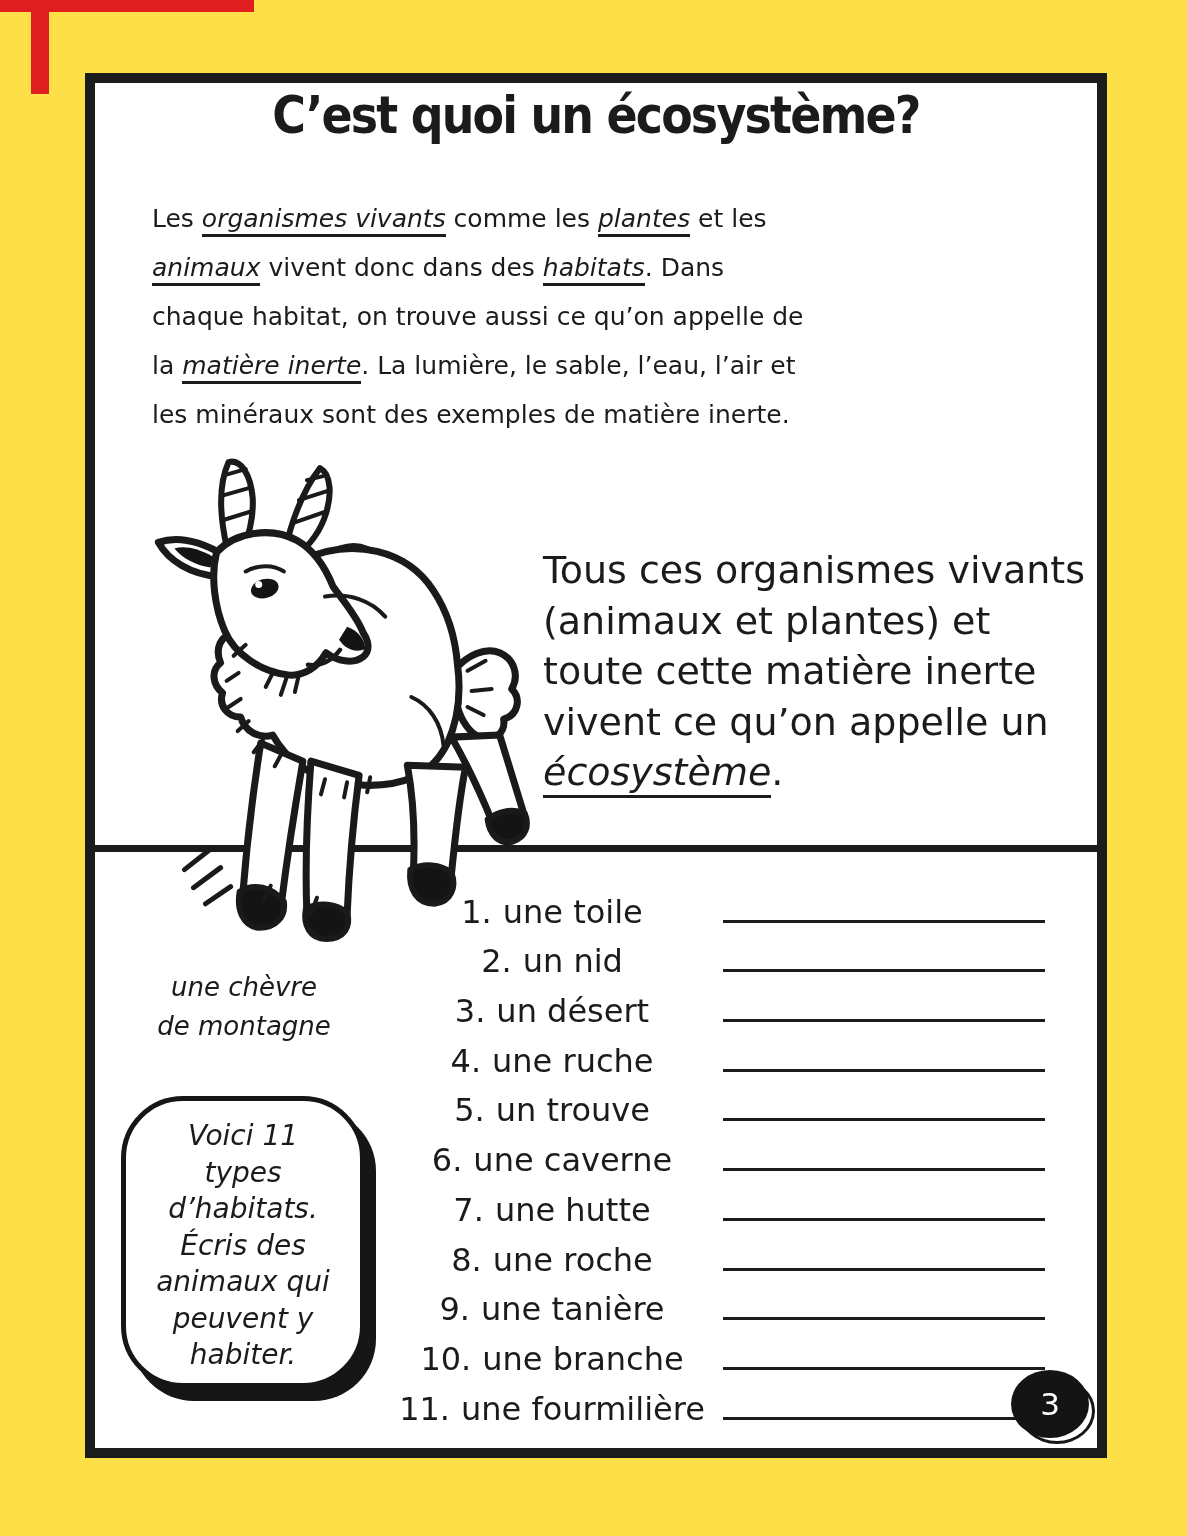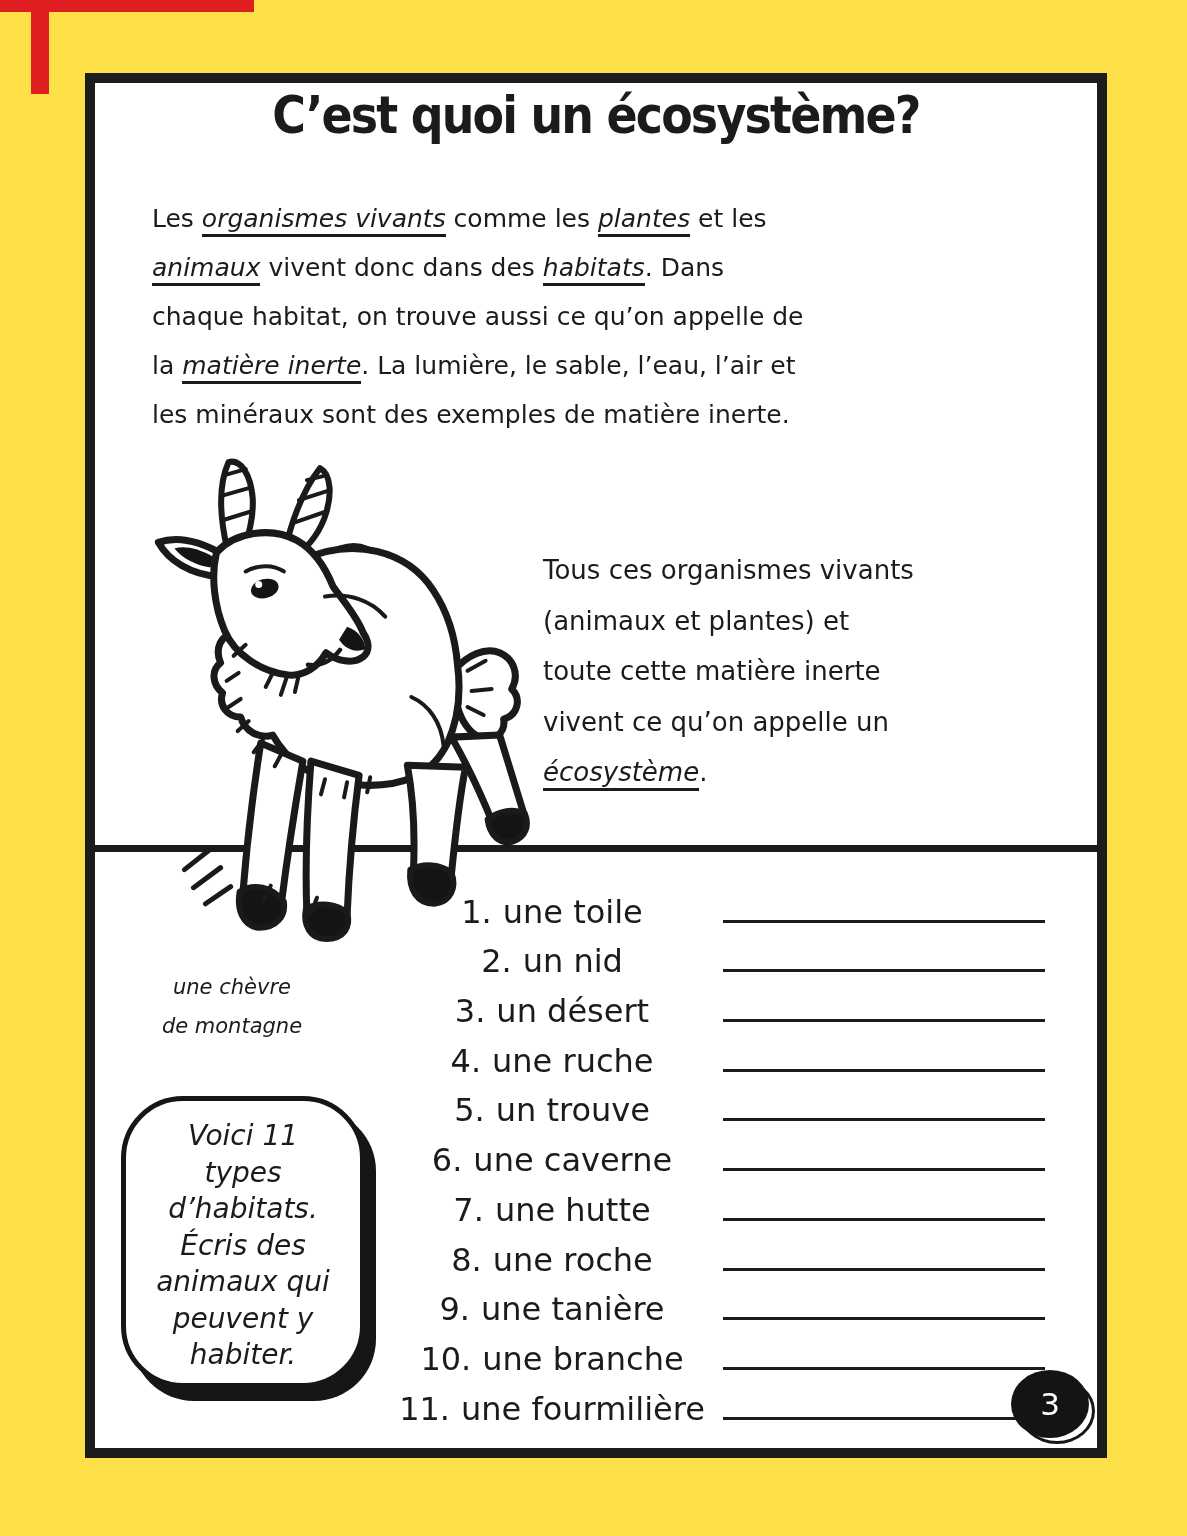--- a/index.html
+++ b/index.html
@@ -8,27 +8,27 @@
   .red-strip{position:absolute;background:#df1f1f;}
   .red-strip.top{left:0;top:0;width:254px;height:12px;}
   .red-strip.left{left:31px;top:0;width:18px;height:94px;}
   .frame{position:absolute;left:85px;top:73px;width:1022px;height:1385px;
          border:10px solid #1c1c1c;box-sizing:border-box;background:#ffffff;}
   .title{position:absolute;left:85px;top:86px;width:1022px;text-align:center;
          font-size:51px;font-weight:bold;letter-spacing:-2px;transform:scaleX(.9);
          white-space:nowrap;}
   .textblock{position:absolute;}
   .intro{left:152px;top:194px;font-size:25px;line-height:49px;}
-  .aside{left:543px;top:545px;font-size:26px;line-height:50.5px;}
+  .aside{left:543px;top:545px;font-size:38px;line-height:50.5px;}
   .tline{white-space:nowrap;}
   .hl{font-style:italic;border-bottom:3.5px solid #1b1b1b;padding-bottom:1px;}
   .separator{position:absolute;left:95px;top:845px;width:1002px;height:7px;background:#1b1b1b;z-index:1;}
   .goat{position:absolute;left:112px;top:448px;width:432px;height:517px;z-index:3;}
-  .caption{position:absolute;left:112px;top:968px;width:240px;text-align:center;
-           font-style:italic;font-size:21px;line-height:39px;}
+  .caption{position:absolute;left:124px;top:968px;width:240px;text-align:center;
+           font-style:italic;font-size:26px;line-height:39px;}
   .bubble{position:absolute;left:106px;top:1096px;width:244px;height:292px;box-sizing:border-box;
           border:5px solid #161616;border-radius:62px;background:#ffffff;
           box-shadow:11px 13px 0 0 #161616;z-index:2;
           text-align:center;font-style:italic;font-size:28px;line-height:36.5px;padding-top:17px;margin-left:15px;}
   .list{position:absolute;left:395px;top:881px;width:650px;z-index:2;}
   .list-row{display:flex;align-items:flex-end;height:49.7px;font-size:32px;}
   .list-label{flex:1;text-align:center;white-space:nowrap;}
   .num{margin-right:11px;}
   .blank{flex:none;width:322px;margin-left:14px;margin-bottom:8px;
          border-bottom:3.5px solid #1b1b1b;height:2px;}

